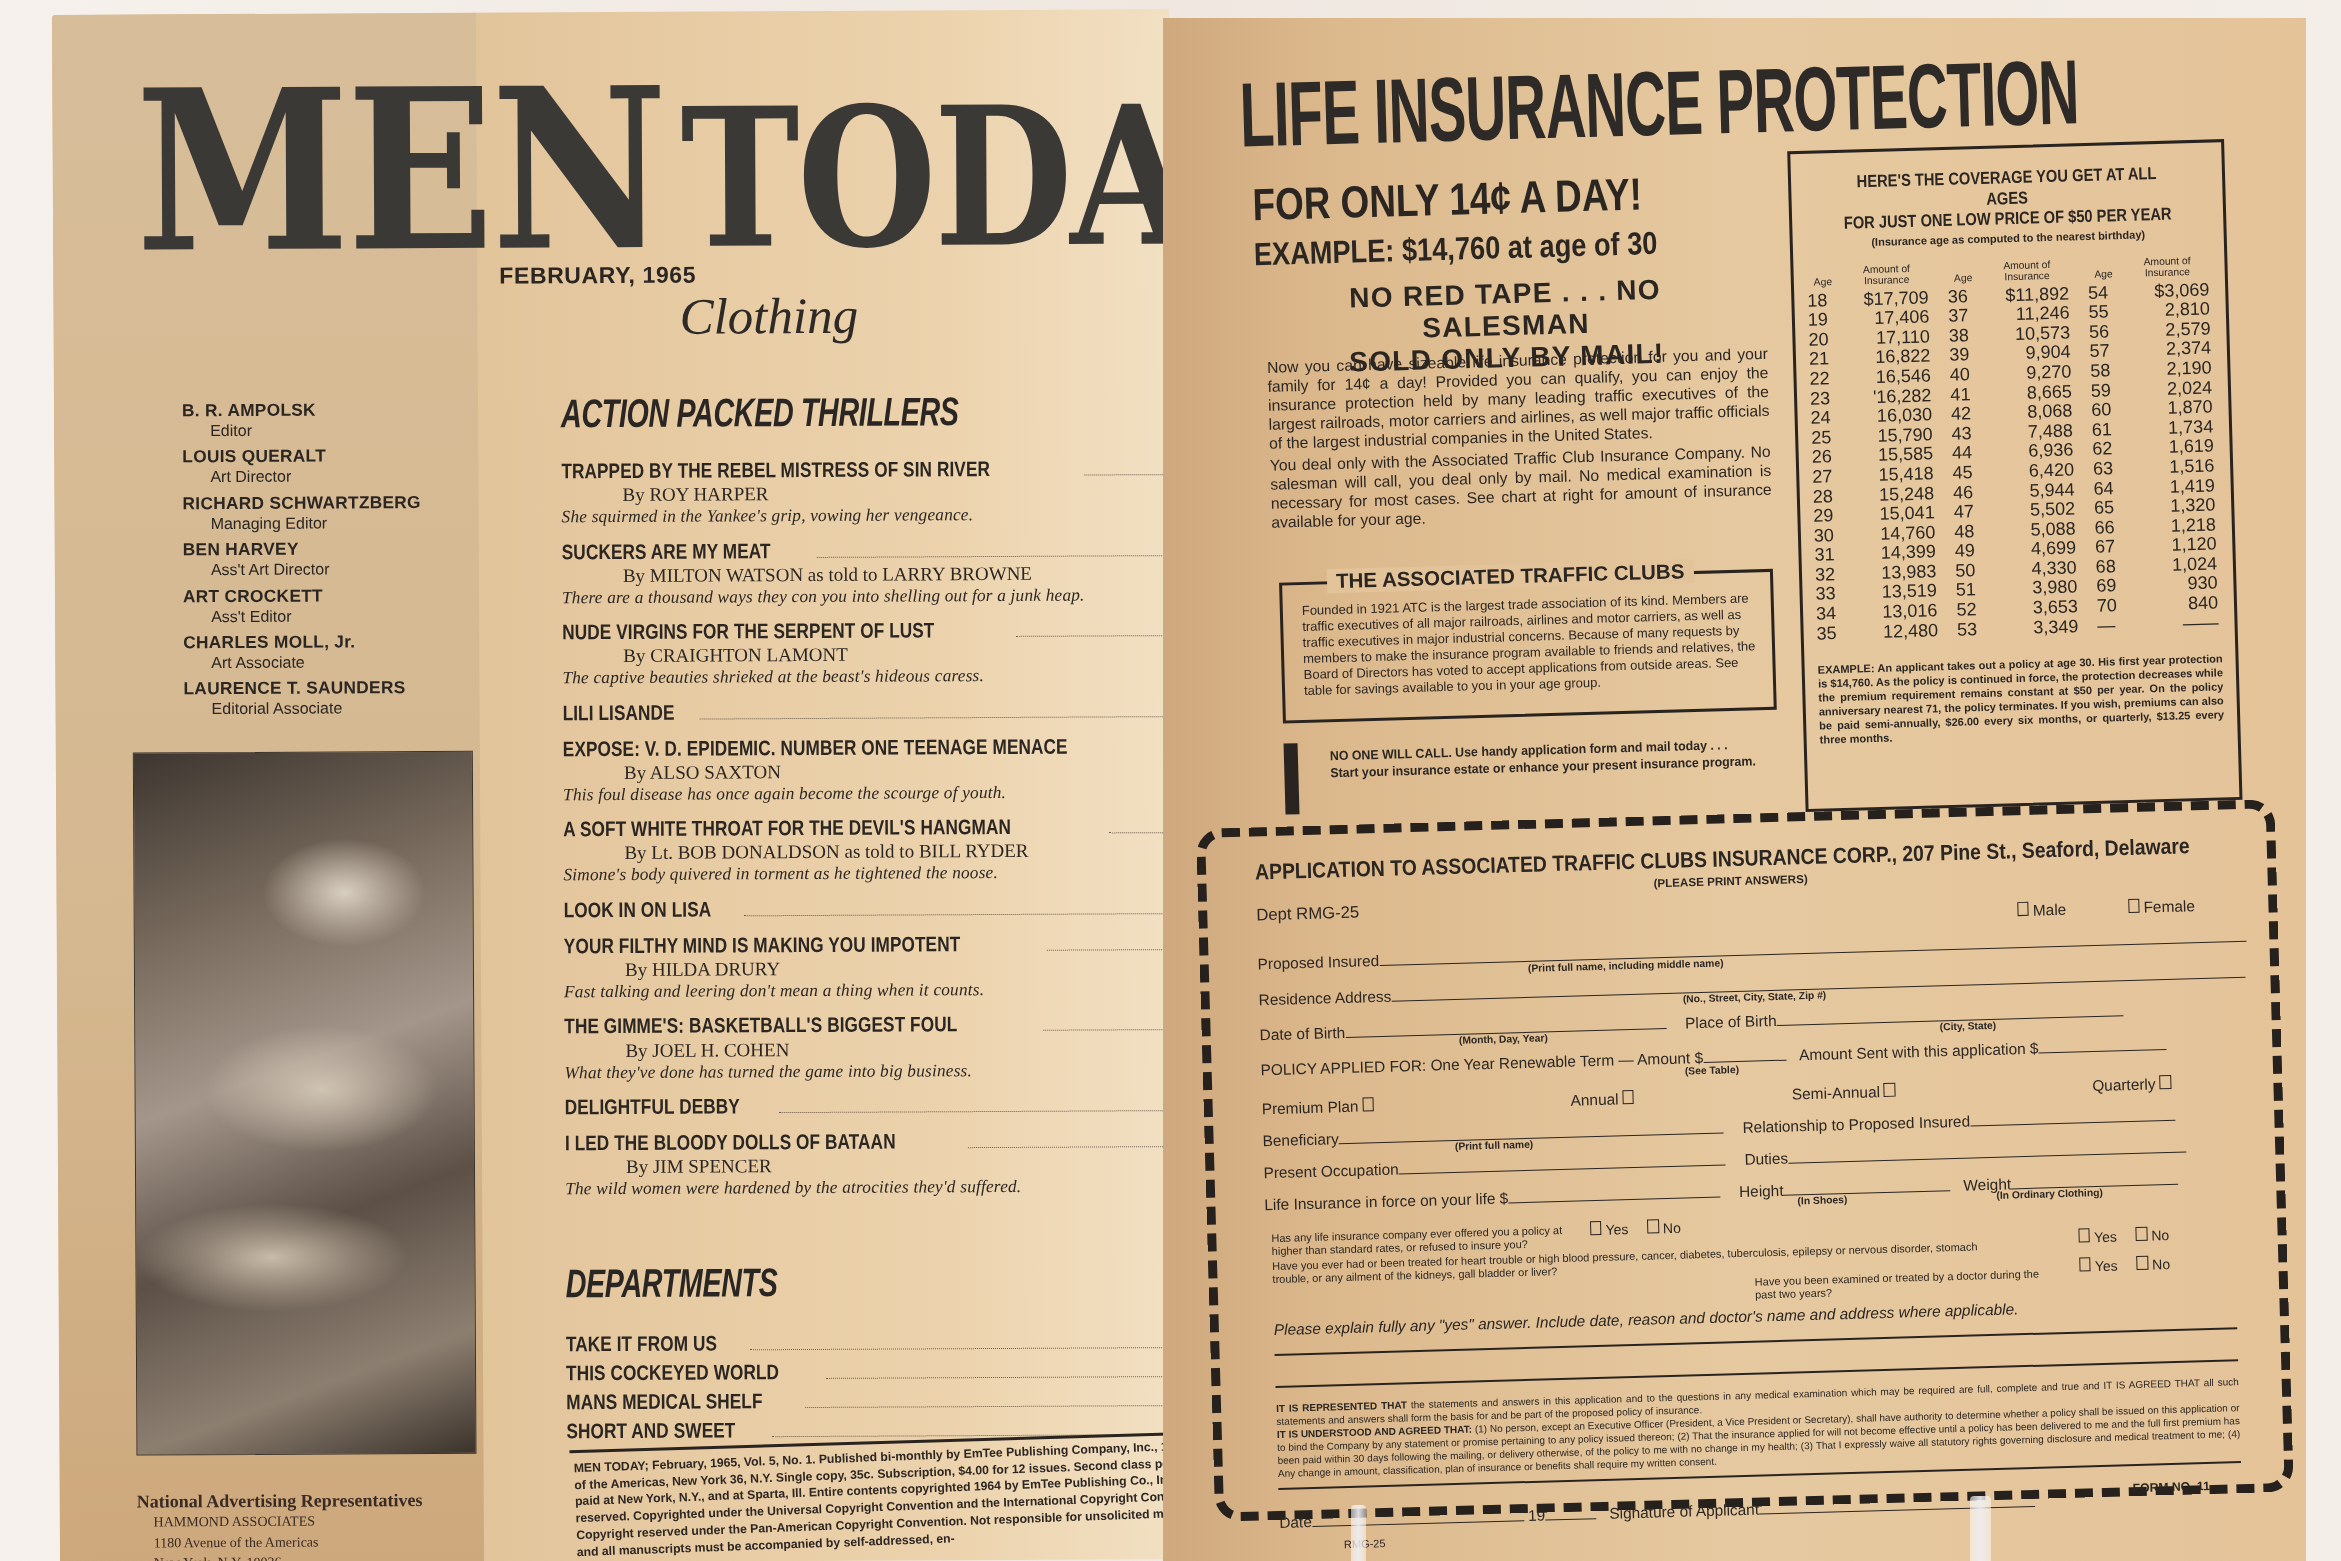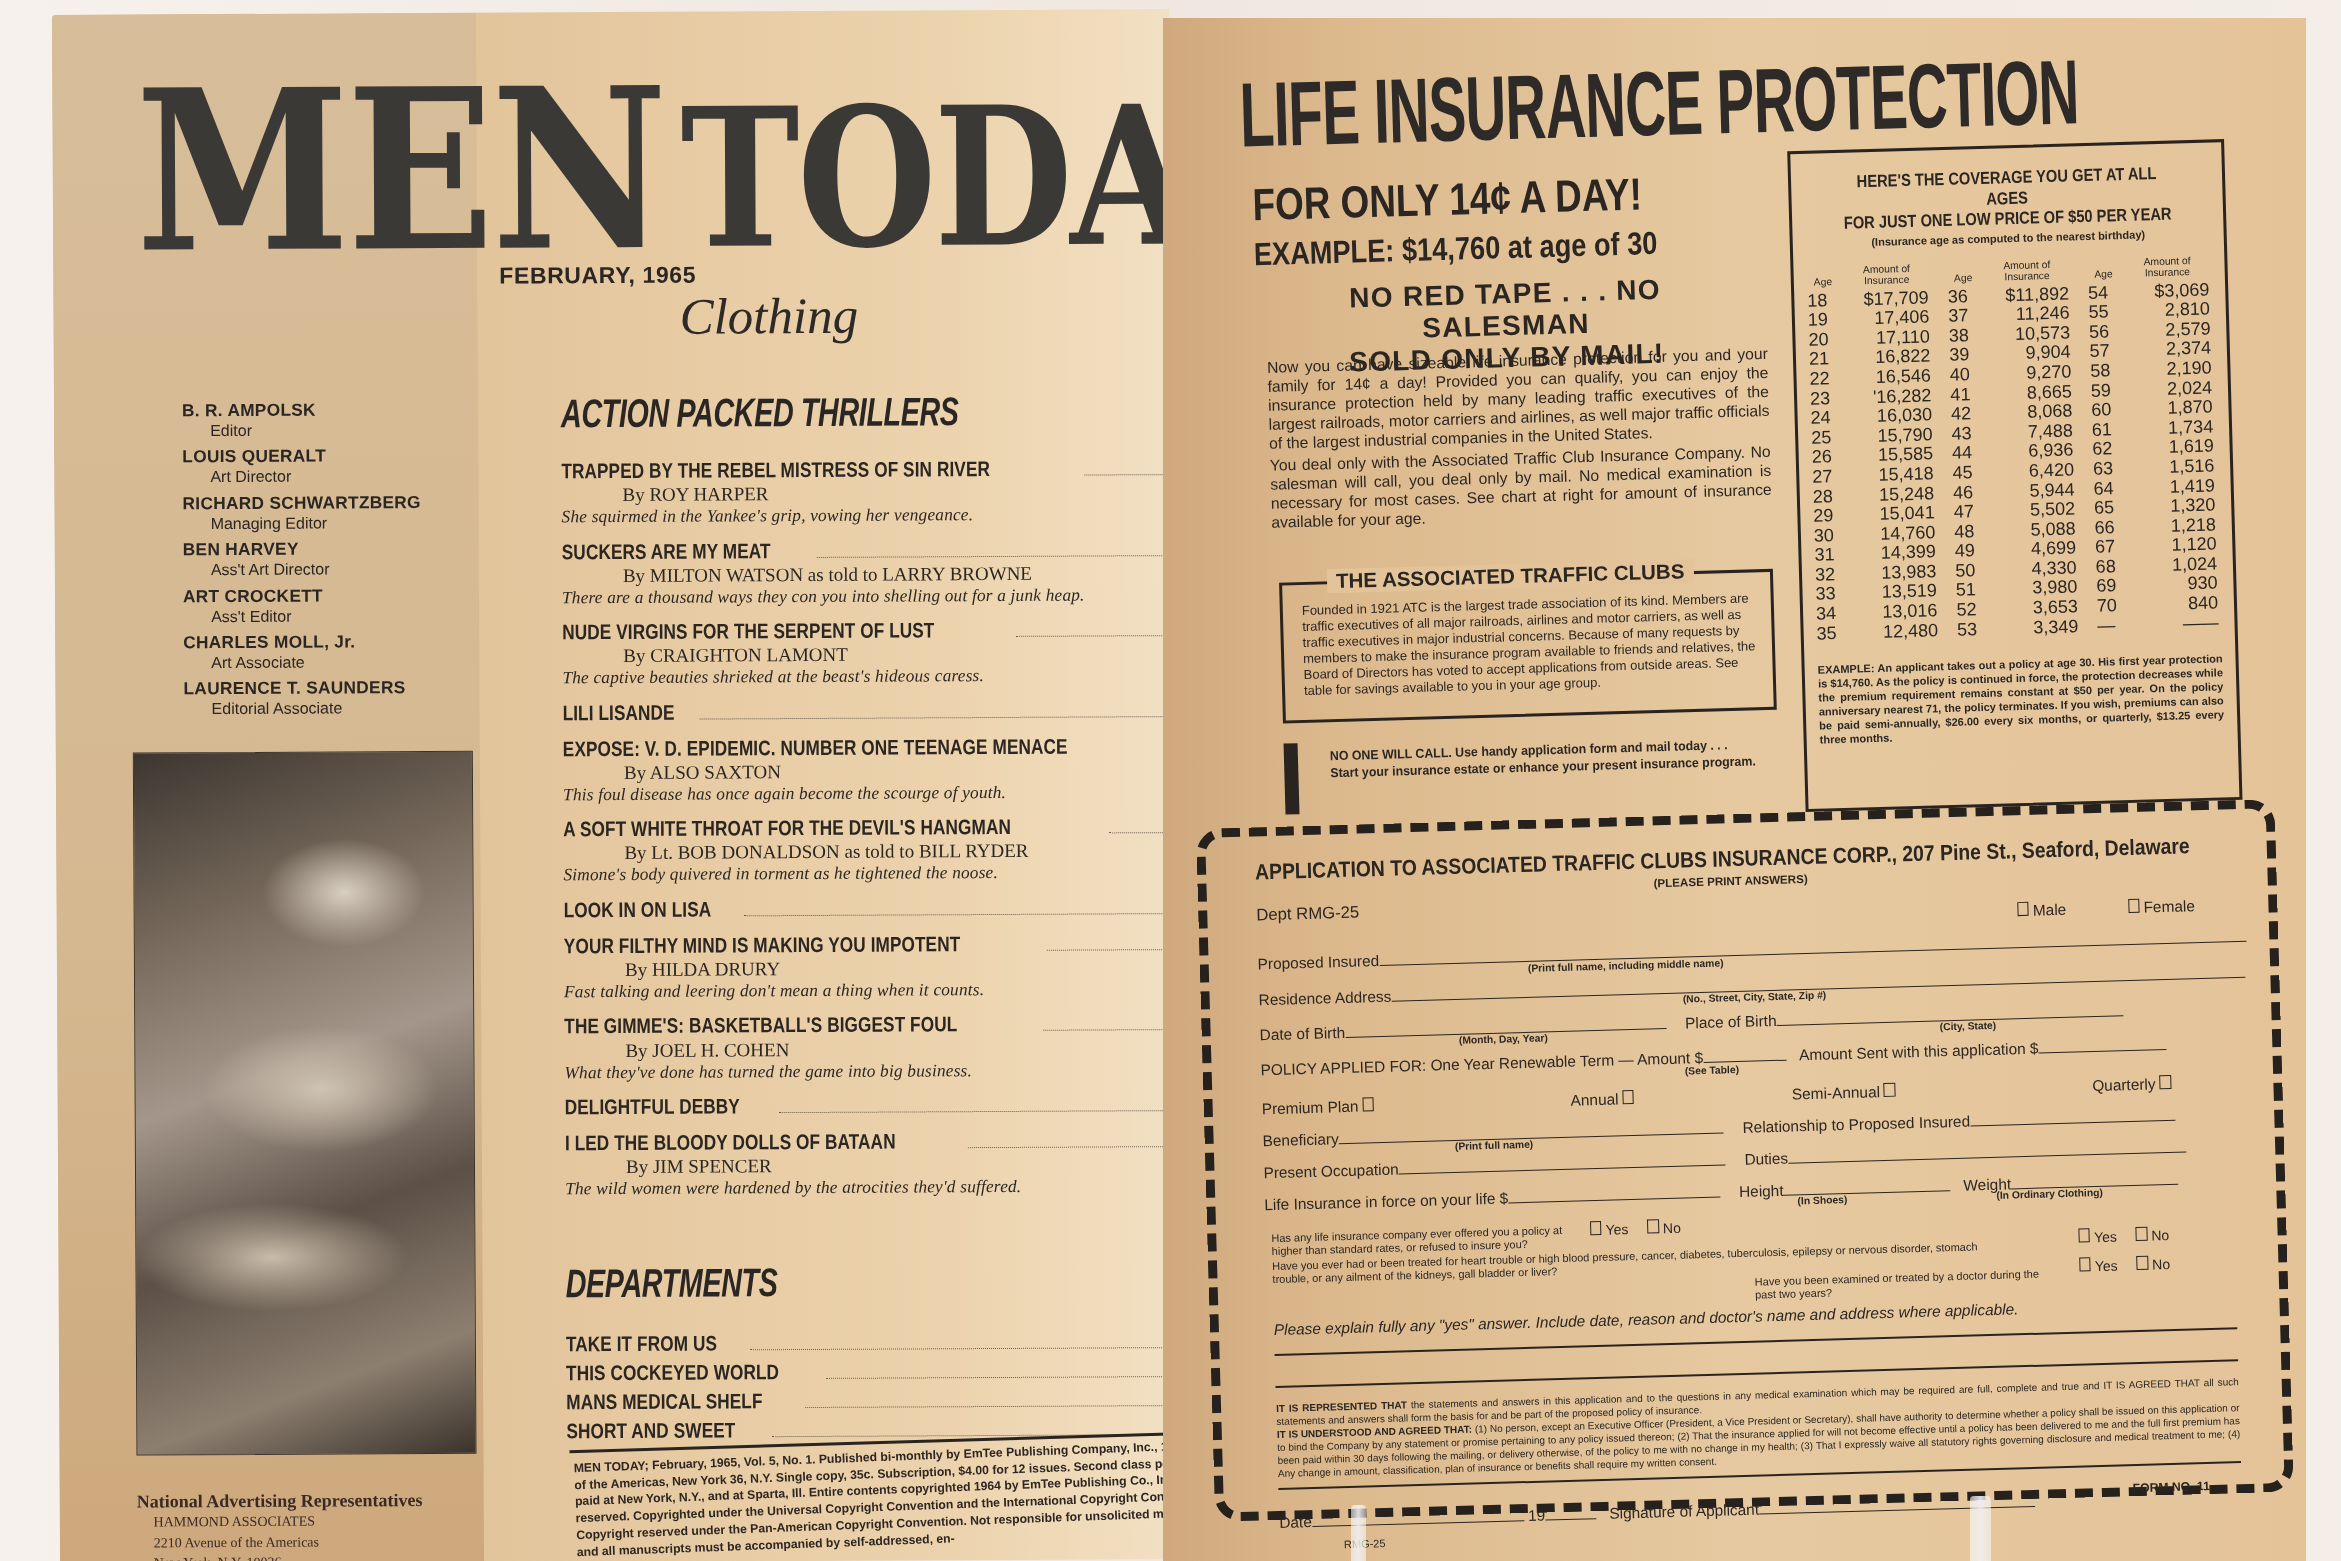--- a/index.html
+++ b/index.html
@@ -175,21 +175,21 @@
         <div class="staff-name">LAURENCE T. SAUNDERS</div>
         <div class="staff-role">Editorial Associate</div>
       </div>
   </div>
 
   <div class="photo" aria-label="halftone-photo-woman-posing"></div>
 
   <div class="ad-reps">
     <div class="head">National Advertising Representatives</div>
     <div class="line">HAMMOND ASSOCIATES</div>
-    <div class="line">2210 Avenue of the Americas</div>
+    <div class="line">1180 Avenue of the Americas</div>
     <div class="line">New York, N.Y. 10036</div>
   </div>
 
   <div class="toc">
     <div class="section-head">ACTION PACKED THRILLERS</div>
 
     <div class="toc-item" style="margin-top:23px">
       <div class="toc-title-row">
           <span class="toc-title">TRAPPED BY THE REBEL MISTRESS OF SIN RIVER</span>
           <span class="toc-leader"></span>

